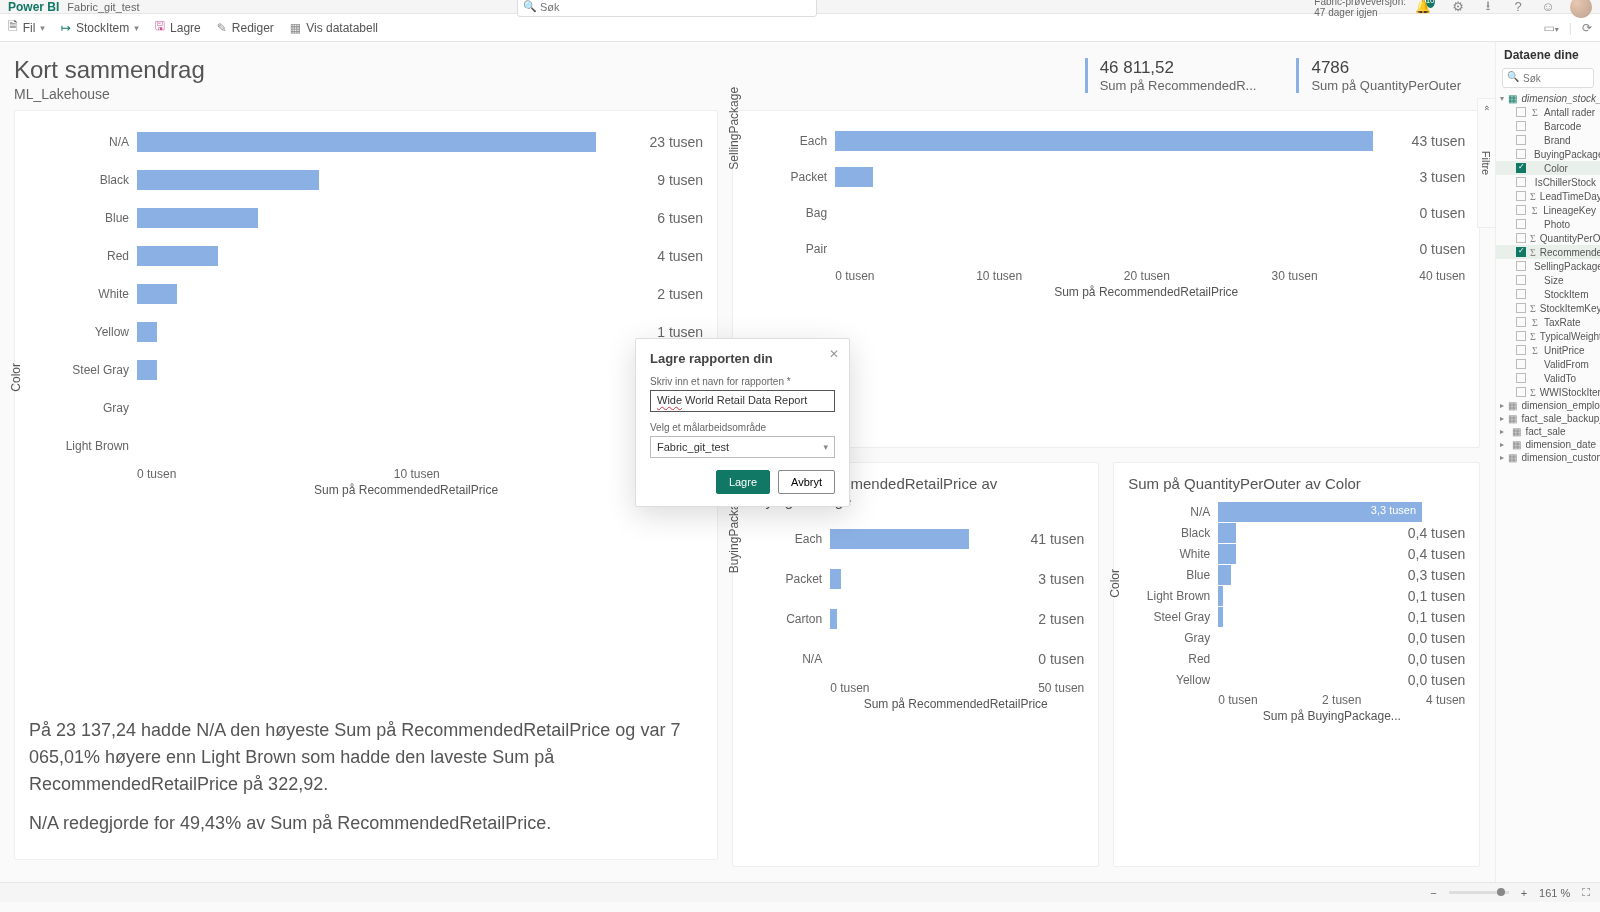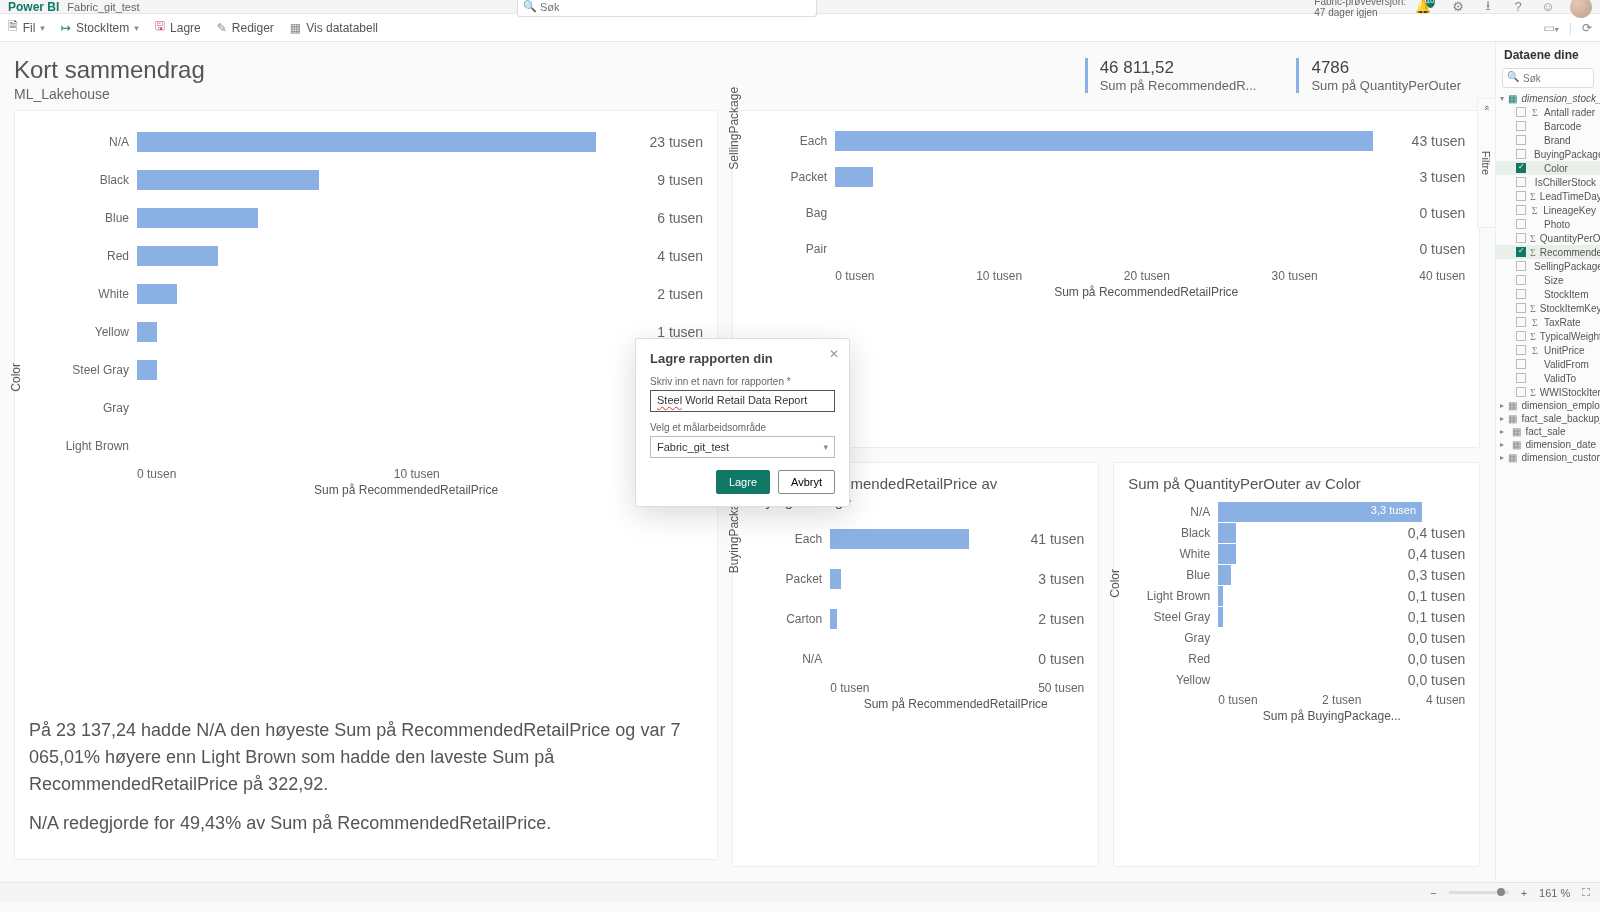--- a/index.html
+++ b/index.html
@@ -424,21 +424,21 @@
       <span style="font-size:9px;position:absolute;top:4px">«</span>
       <span>Filtre</span>
     </div>
 
     <div class="modal-backdrop">
       <div class="modal">
         <span class="close">✕</span>
         <h5>Lagre rapporten din</h5>
         <label>Skriv inn et navn for rapporten *</label>
         <div style="border:1px solid #555;height:22px;padding:3px 6px;font-size:11px;margin-bottom:10px">
-          <span class="redline">Steel</span><span> World Retail Data Report</span>
+          <span class="redline">Wide</span><span> World Retail Data Report</span>
         </div>
         <label>Velg et målarbeidsområde</label>
         <div style="border:1px solid #bbb;height:22px;padding:3px 6px;font-size:11px;margin-bottom:12px;display:flex;align-items:center;justify-content:space-between">
           <span>Fabric_git_test</span>
           <span style="font-size:9px;color:#888">▾</span>
         </div>
         <div class="actions">
           <button class="btn primary">Lagre</button>
           <button class="btn">Avbryt</button>
         </div>

